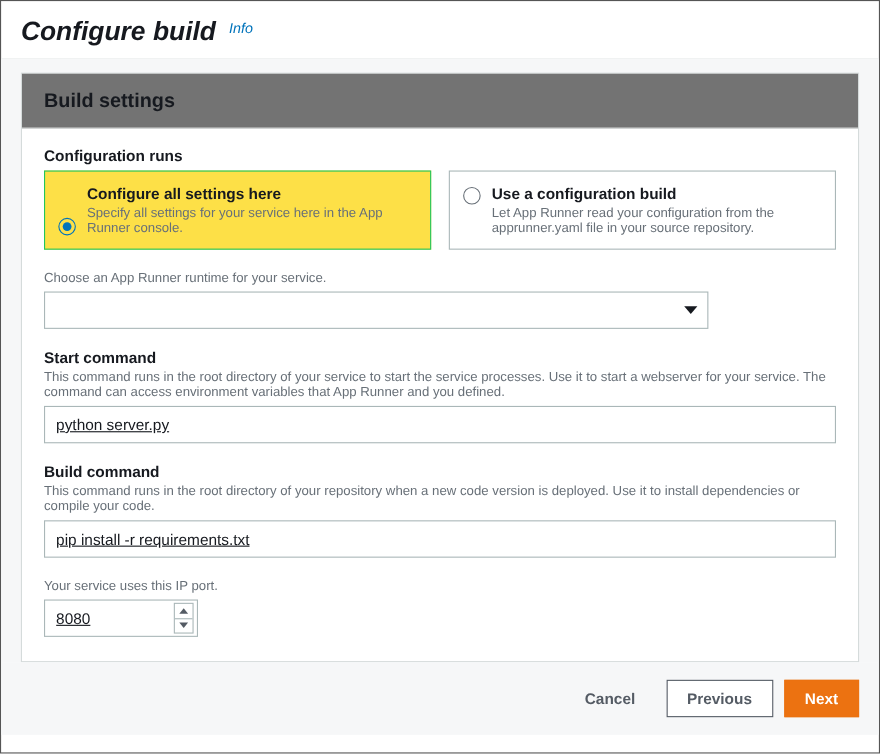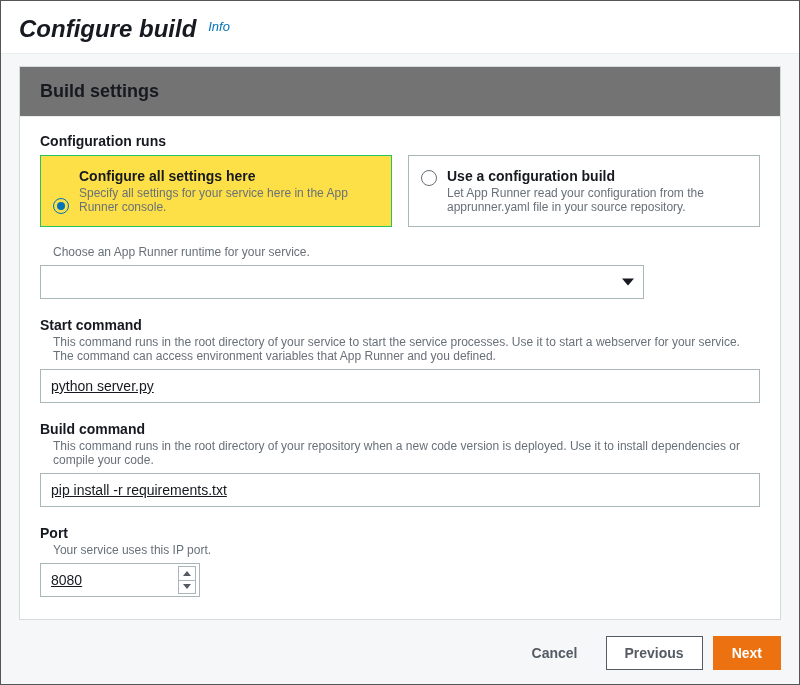--- a/index.html
+++ b/index.html
@@ -50,21 +50,20 @@
   .section-label {
     font-size: 14px;
     font-weight: 600;
     color: #16191f;
     margin-bottom: 2px;
   }
   .section-help {
     font-size: 12px;
     color: #687078;
     margin-bottom: 6px;
-    margin-left: 13px;
   }
   .radio-row {
     display: flex;
     gap: 16px;
     margin-top: 6px;
     margin-bottom: 18px;
   }
   .radio-card {
     flex: 1;
     border: 1px solid #aab7b8;
@@ -121,21 +120,21 @@
     transform: translateY(-50%);
     width: 0; height: 0;
     border-left: 6px solid transparent;
     border-right: 6px solid transparent;
     border-top: 7px solid #16191f;
     pointer-events: none;
   }
   .text-input-wide { width: 604px; max-width: 100%; }
   .num-wrap {
     position: relative;
-    width: 160px;
+    width: 140px;
   }
   .num-wrap input {
     padding-right: 28px;
   }
   .spinner {
     position: absolute;
     right: 4px; top: 3px;
     width: 18px; height: 28px;
     display: flex; flex-direction: column;
     border: 1px solid #aab7b8;
@@ -240,21 +239,20 @@
         <input type="text" class="text-input-wide" value="python server.py" style="">
       </div>
 
       <div class="field-block">
         <div class="section-label">Build command</div>
         <div class="section-help">This command runs in the root directory of your repository when a new code version is deployed. Use it to install dependencies or compile your code.</div>
         <input type="text" class="text-input-wide" value="pip install -r requirements.txt" style="">
       </div>
 
       <div class="field-block" style="margin-bottom:4px">
-        <div class="section-label">Port</div>
         <div class="section-help">Your service uses this IP port.</div>
         <div class="num-wrap">
           <input type="text" value="8080" style="">
           <div class="spinner">
             <div class="spin-btn">
                 <span class="tri-up"></span>
               </div>
             <div class="spin-btn">
                 <span class="tri-down"></span>
               </div>

